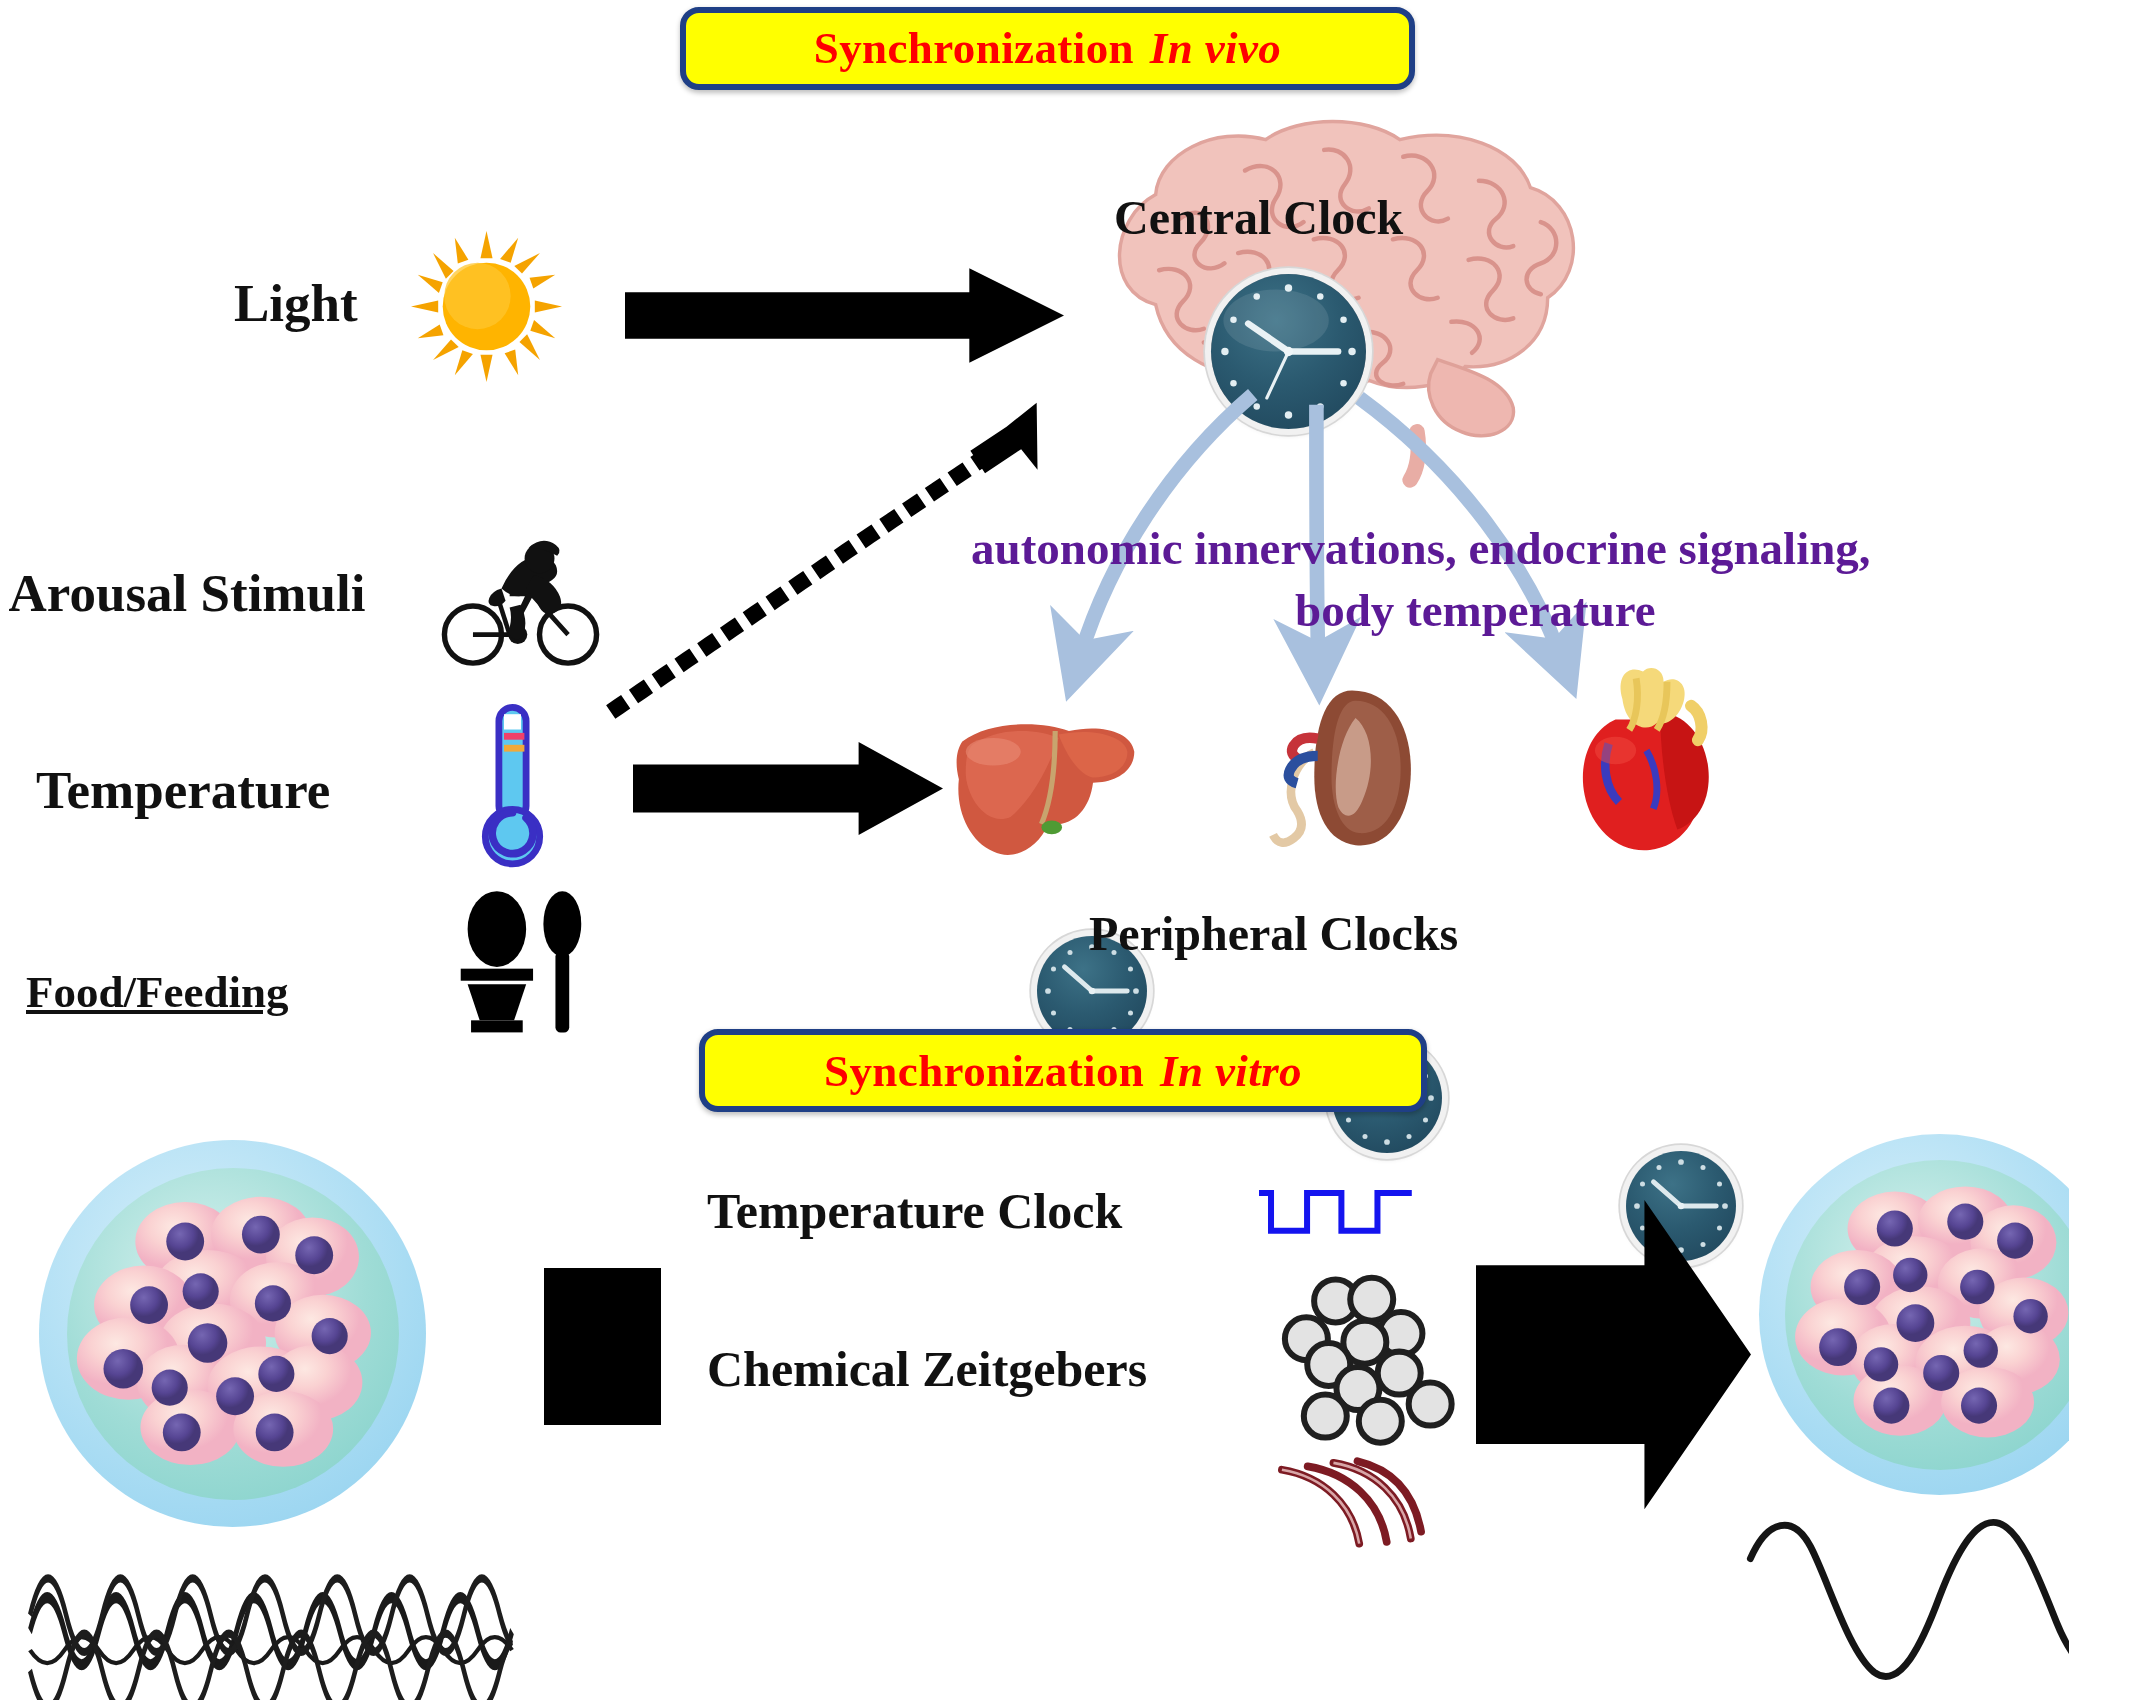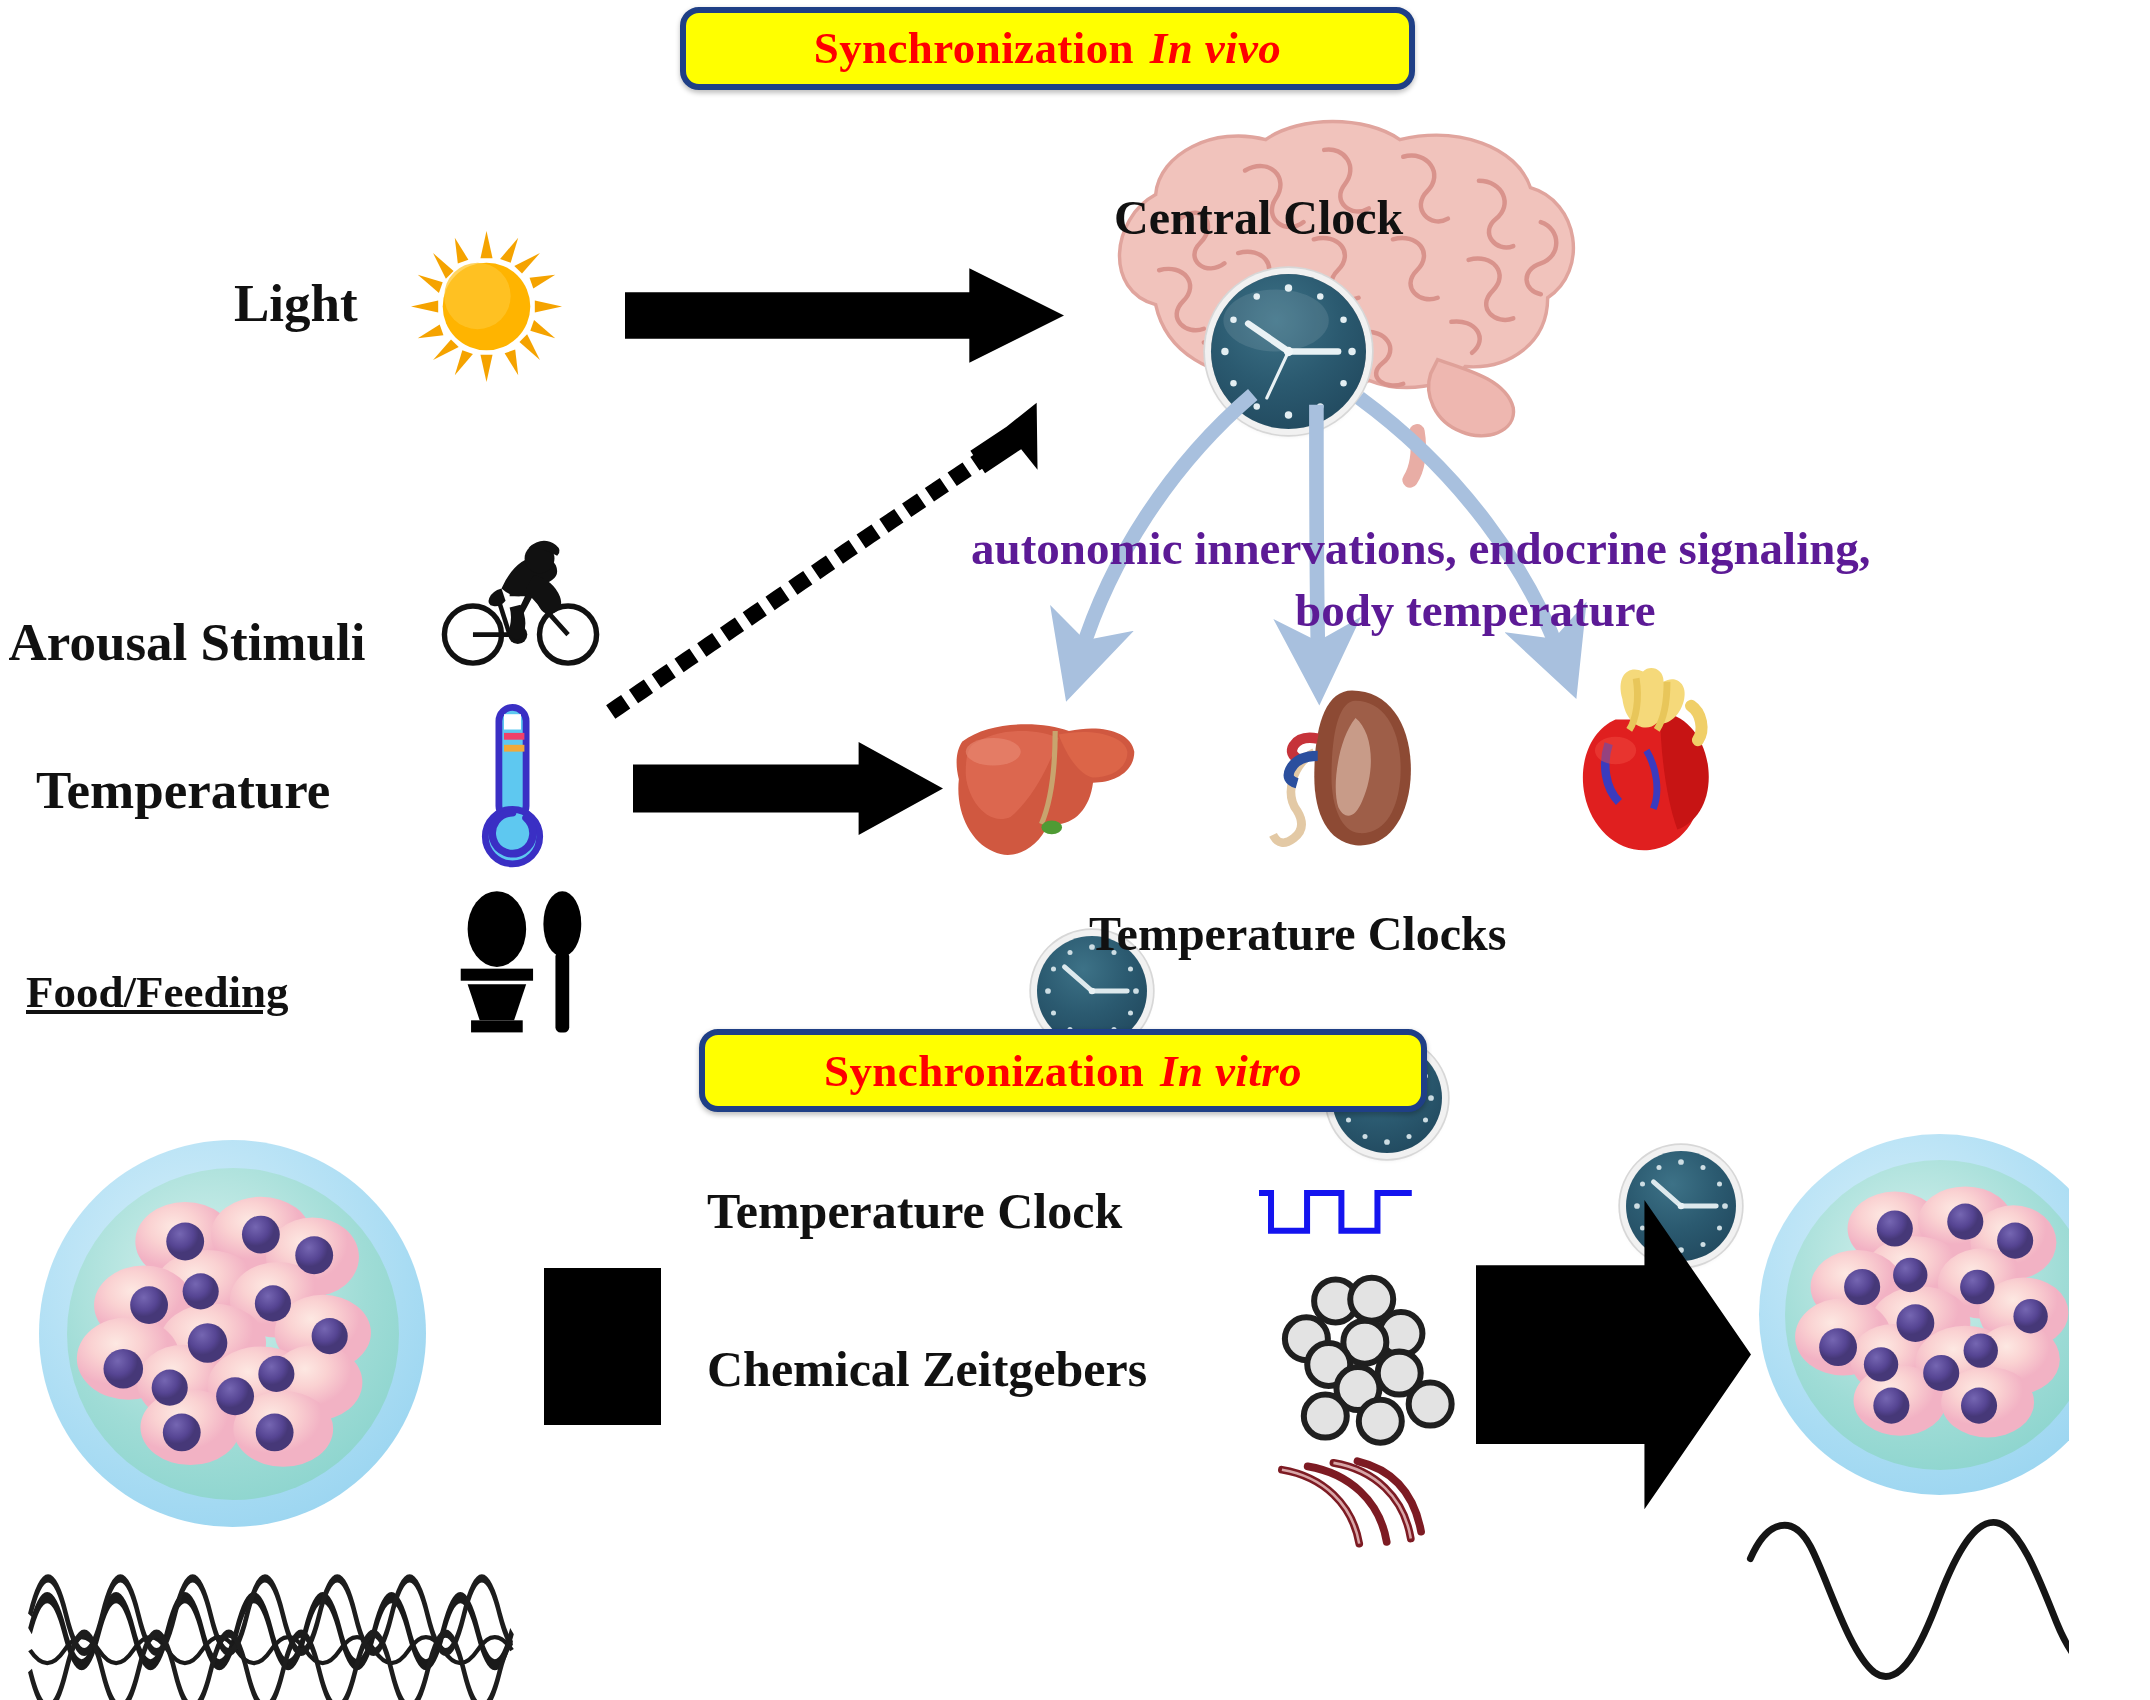--- a/index.html
+++ b/index.html
@@ -46,21 +46,21 @@
 
 <div id="stage">
 
   <div class="abs banner" style="left:680px;top:6.9px;width:723px;height:71px;font-size:45px;">
     <span>Synchronization</span>
     <span class="ital">In vivo</span>
   </div>
 
   <div class="abs lbl" style="left:234px;top:277px;font-size:53px;">Light</div>
 
-  <div class="abs lbl" style="left:8.6px;top:616px;font-size:53px;">Arousal Stimuli</div>
+  <div class="abs lbl" style="left:8.6px;top:567px;font-size:53px;">Arousal Stimuli</div>
 
   <div class="abs lbl" style="left:36px;top:764px;font-size:53px;">Temperature</div>
 
   <div class="abs lbl" style="left:26px;top:970px;font-size:45px;text-decoration:underline;">Food/Feeding</div>
 
   <div class="abs" style="left:411px;top:231px;width:151px;height:151px;">
     <svg width="151" height="151" viewBox="0 0 100 100">
       <g fill="#f5a300">
         <polygon points="50,0 54,18 46,18"></polygon>
         <polygon points="100,50 82,54 82,46"></polygon>
@@ -323,21 +323,21 @@
           <circle cx="30" cy="15" r="2.3"></circle>
       </g>
       <g stroke="#dde9ed" stroke-width="4.5" stroke-linecap="round">
         <line x1="50" y1="50" x2="25" y2="28"></line>
           <line x1="50" y1="50" x2="82" y2="50"></line>
       </g>
       <circle cx="50" cy="50" r="3" fill="#e8f1f4"></circle>
     </svg>
   </div>
 
-  <div class="abs lbl" style="left:1089px;top:910px;font-size:48px;">Temperature Clocks</div>
+  <div class="abs lbl" style="left:1089px;top:910px;font-size:48px;">Peripheral Clocks</div>
 
   <div class="abs banner" style="left:699px;top:1029px;width:716px;height:71px;font-size:45px;">
     <span>Synchronization</span>
     <span class="ital">In vitro</span>
   </div>
 
   <div class="abs dish-outer" style="left:39px;top:1140px;width:387px;height:387px;">
     <div class="abs dish-inner" style="left:27.5px;top:27.5px;width:332px;height:332px;"></div>
     <svg width="387" height="387" viewBox="0 0 450 450" style="position:absolute;left:0;top:0;">
       <defs>

